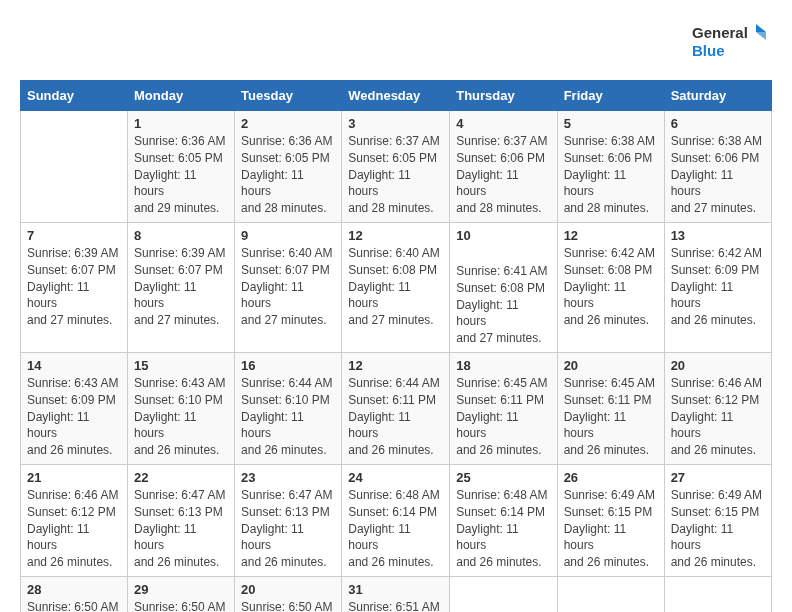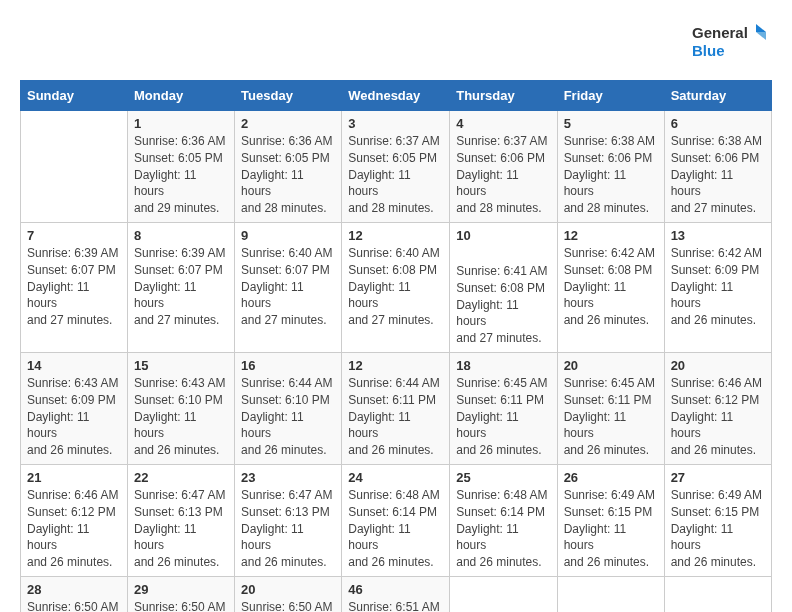--- a/index.html
+++ b/index.html
@@ -325,21 +325,21 @@
 and 26 minutes.</div>
         </td>
         <td>
           <span class="day-num">20</span>
           <div class="day-info" style="white-space: pre-line;">Sunrise: 6:50 AM
 Sunset: 6:17 PM
 Daylight: 11 hours
 and 26 minutes.</div>
         </td>
         <td>
-          <span class="day-num">46</span>
+          <span class="day-num">31</span>
           <div class="day-info" style="white-space: pre-line; text-decoration: underline;">Sunrise: 6:51 AM
 Sunset: 6:18 PM
 Daylight: 11 hours
 and 26 minutes.</div>
         </td>
         <td class="empty"></td>
         <td class="empty"></td>
         <td class="empty"></td>
       </tr>
     </tbody>

